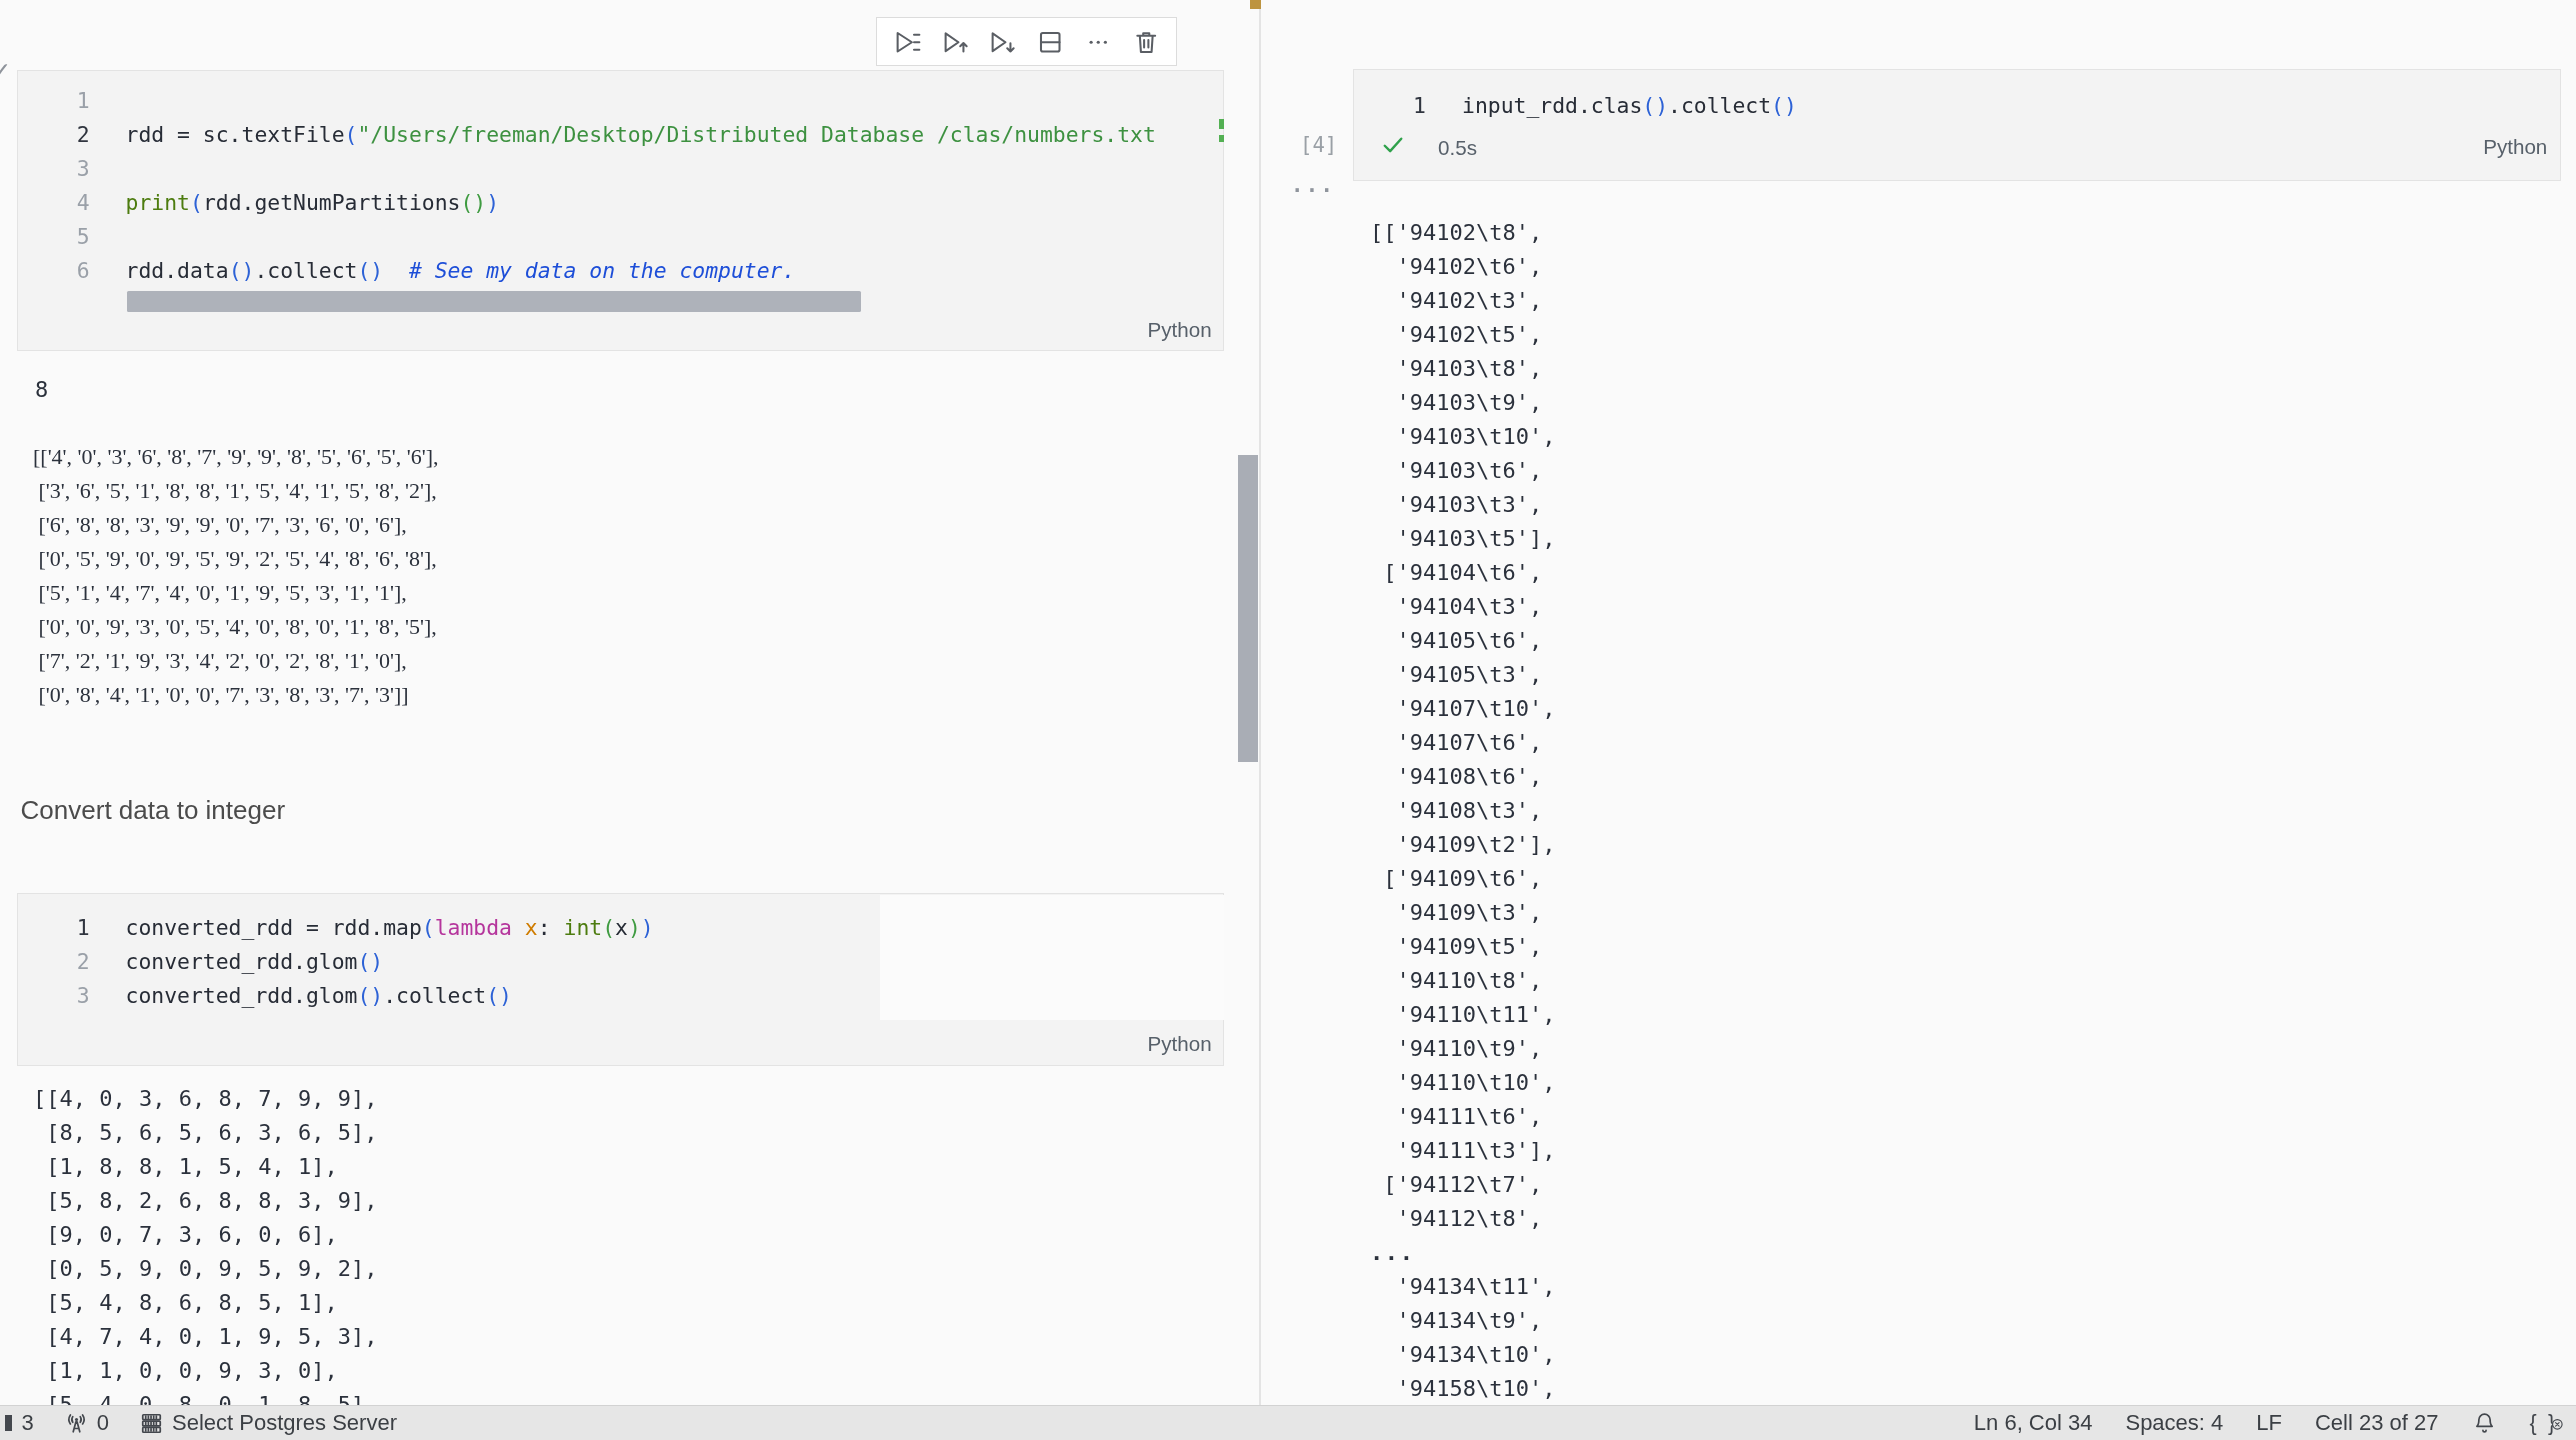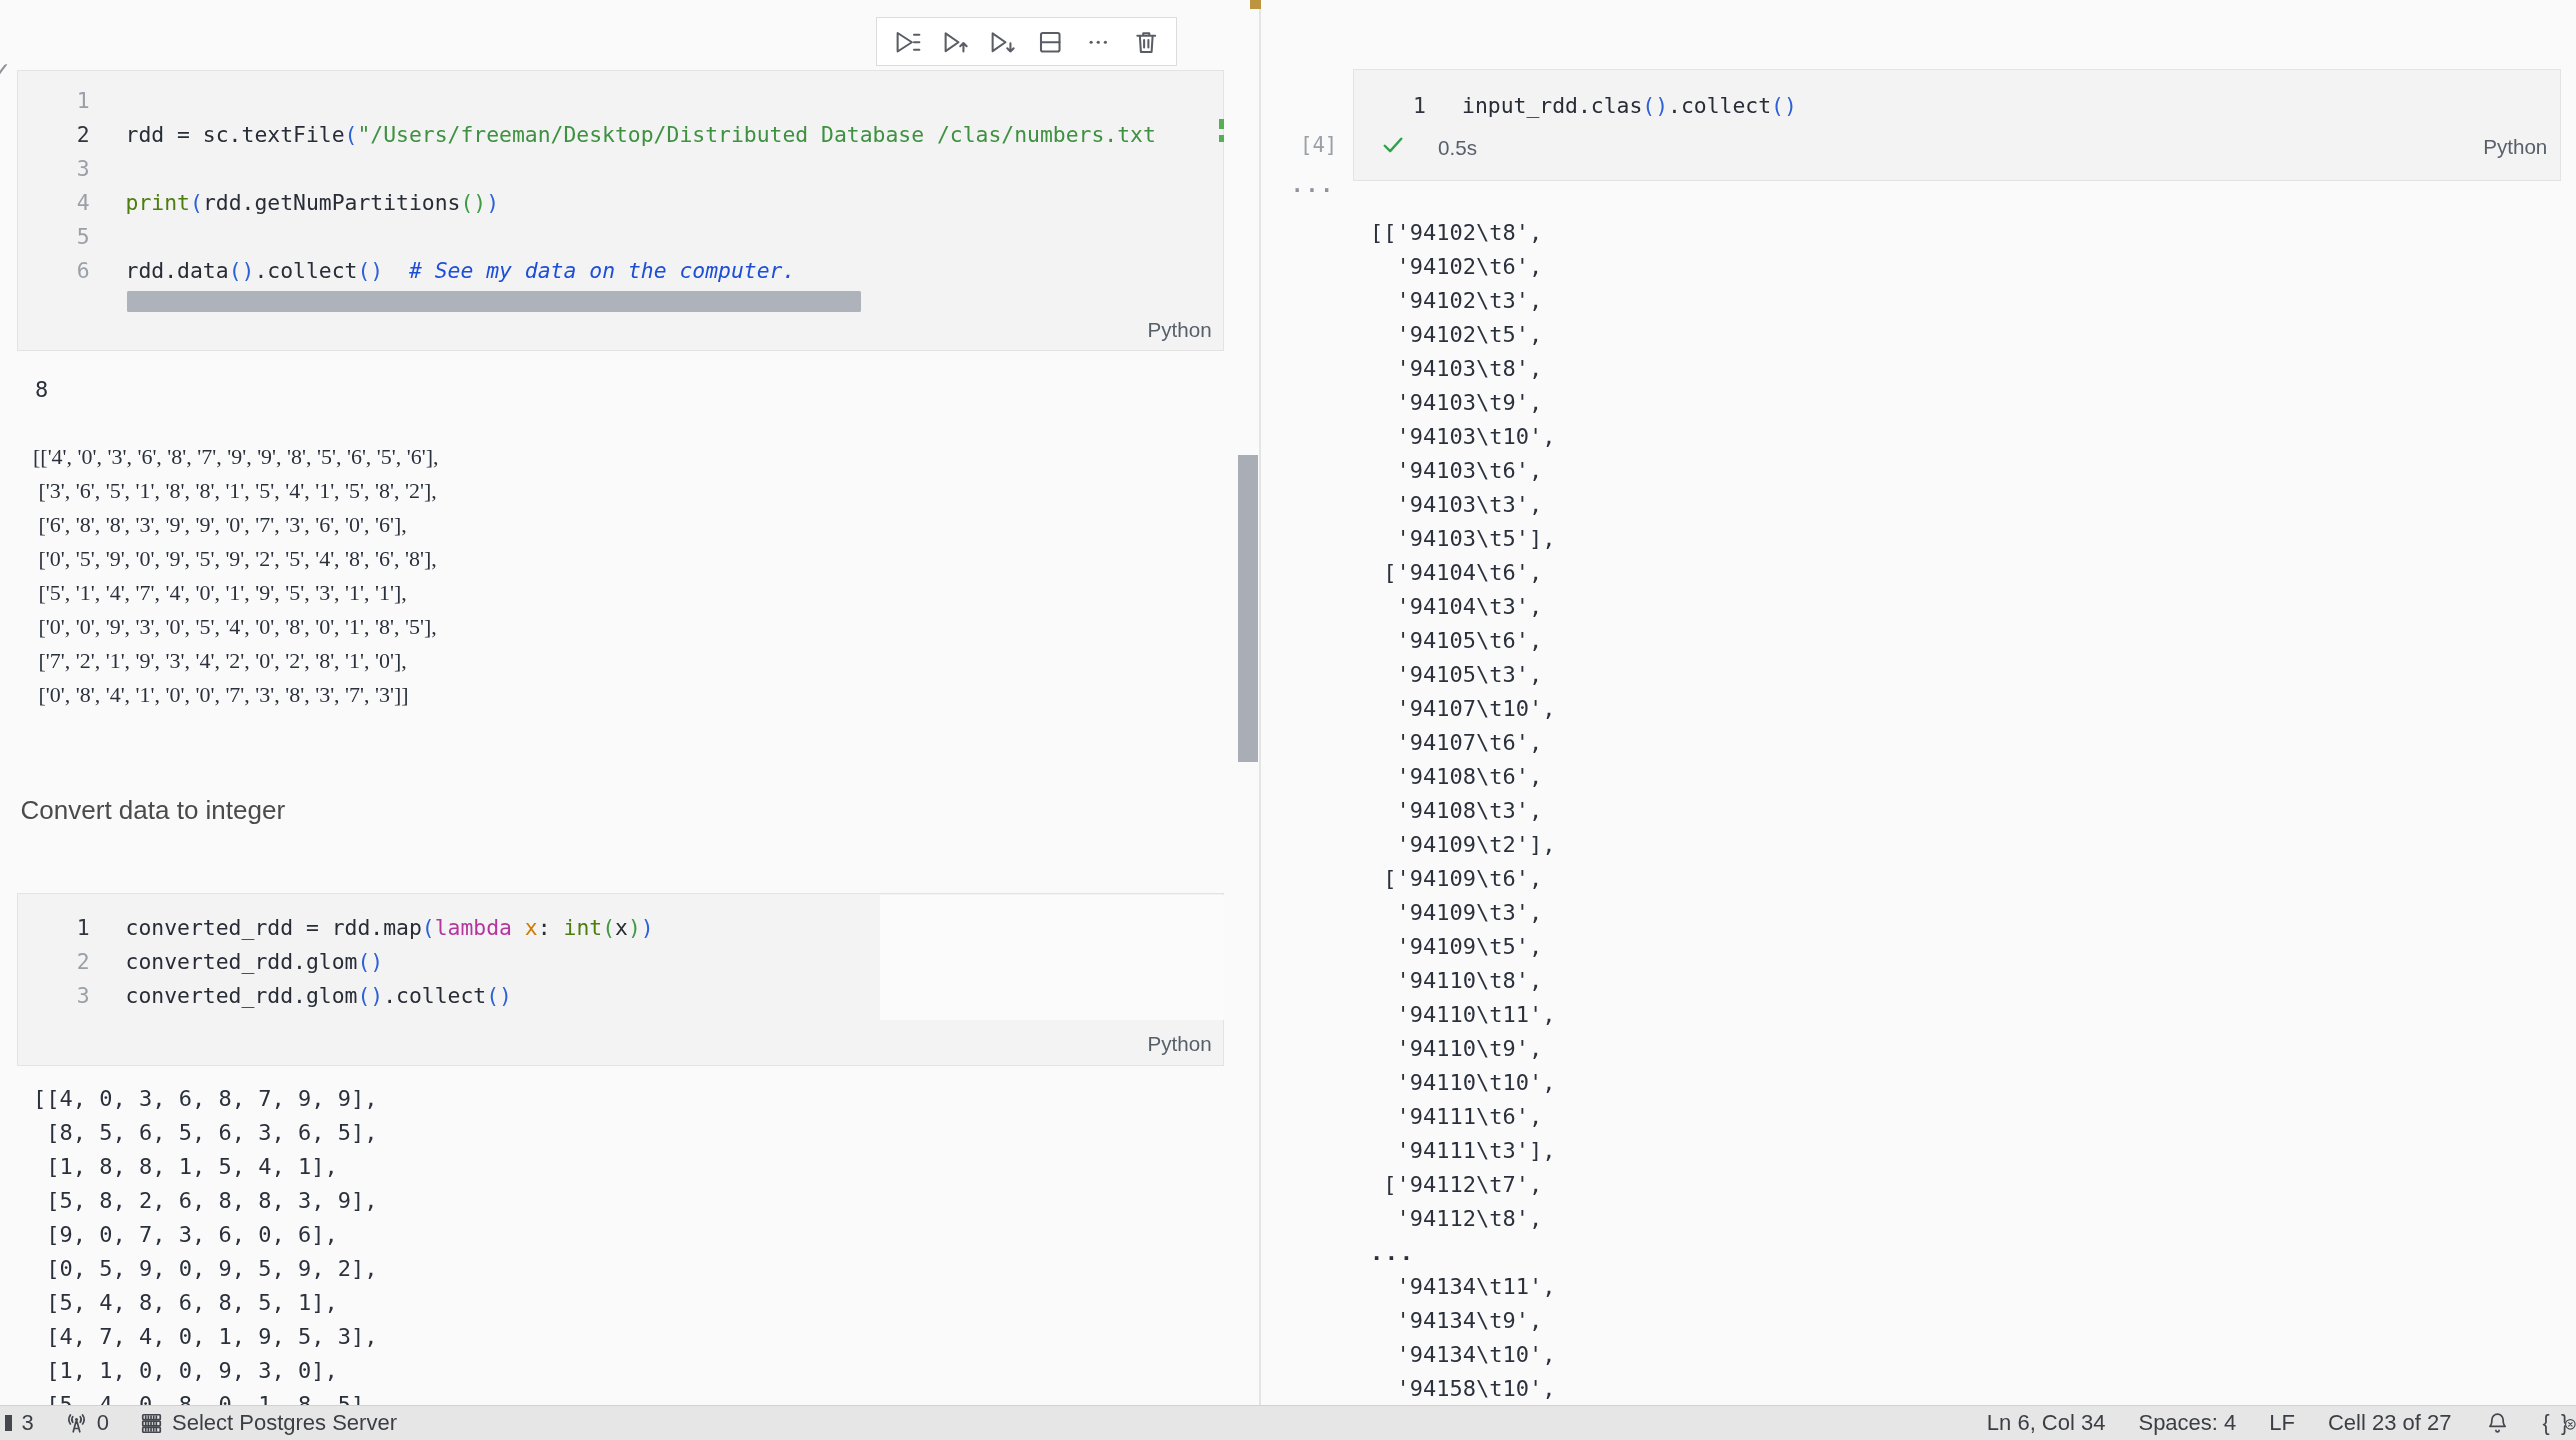--- a/index.html
+++ b/index.html
@@ -78,21 +78,21 @@
   .check-icon svg{width:24px;height:24px;stroke:#2fa14b;fill:none;stroke-width:1.6;
     stroke-linecap:round;stroke-linejoin:round;}
 
   
   .status-bar{position:absolute;left:0;top:1405px;width:2576px;height:35px;
     background:#e6e6e6;border-top:0.8px solid #d2d2d2;box-sizing:border-box;
     display:flex;justify-content:space-between;align-items:center;
     font-size:22px;color:#3b3f44;z-index:10;}
   .sb-group{display:flex;align-items:center;height:100%;}
   .sb-left{gap:30px;padding-left:4.8px;}
-  .sb-right{gap:33px;padding-right:3px;}
+  .sb-right{gap:33px;padding-right:16px;}
   .sb-item{display:flex;align-items:center;gap:8px;height:100%;cursor:pointer;}
   .sb-item svg{width:25px;height:25px;stroke:#43474d;fill:none;stroke-width:1.1;
     stroke-linecap:round;stroke-linejoin:round;}
   .partial-glyph{display:inline-block;width:7.1px;height:16px;background:#44484e;margin-right:1.6px;}
   .braces-wrap{position:relative;font-size:21.4px;color:#43474d;letter-spacing:4.8px;}
   .braces-badge{position:absolute;right:-3.2px;bottom:-1.6px;}
   .braces-badge svg{width:12.7px;height:12.7px;stroke:#43474d;fill:#e6e6e6;stroke-width:1.4;}
 </style>
 </head>
 <body>

